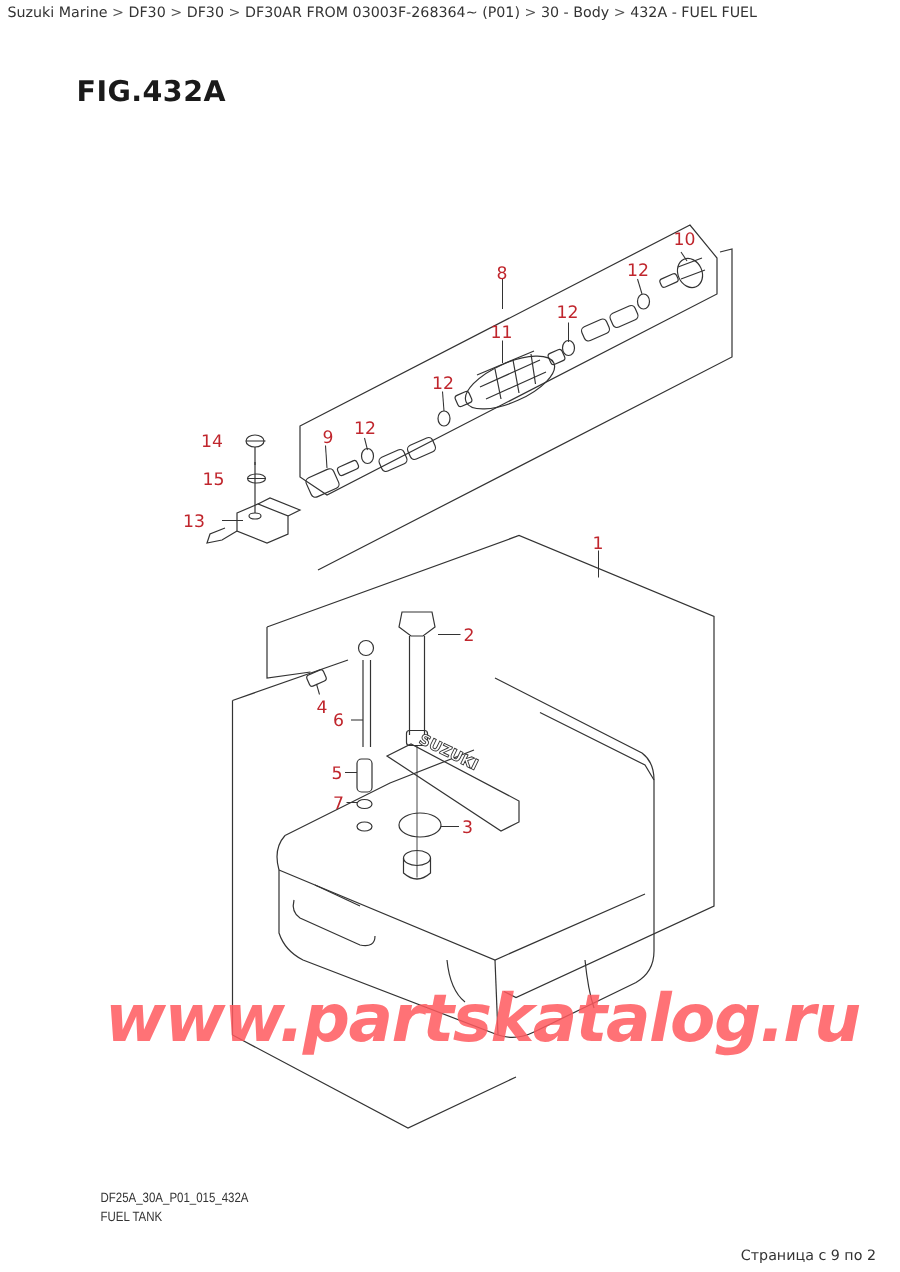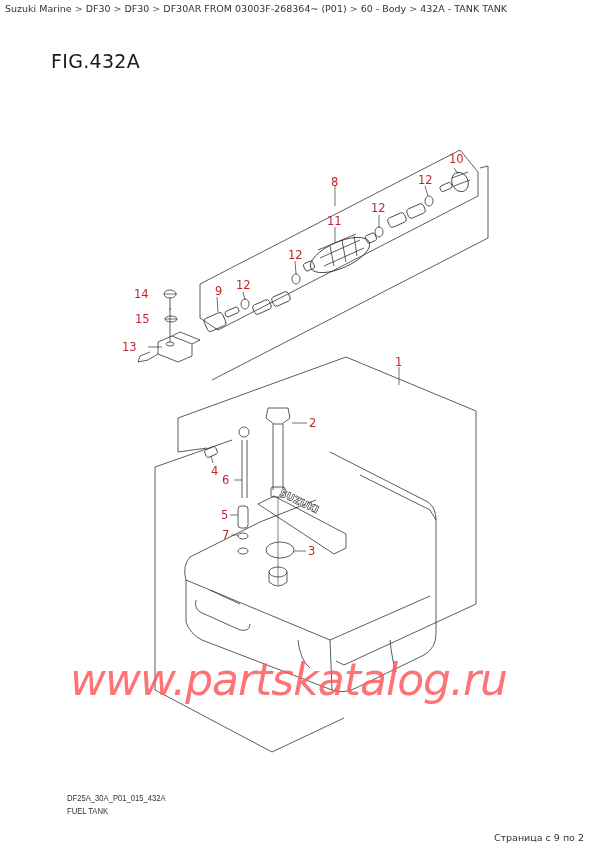--- a/index.html
+++ b/index.html
@@ -1,32 +1,32 @@
 <!DOCTYPE html>
 <html><head>
 <meta charset="utf-8">
 <style>
   html, body { margin: 0; padding: 0; background: #ffffff; }
   body { width: 600px; height: 848px; position: relative; overflow: hidden; font-family: "DejaVu Sans", sans-serif; color: #222; }
   .breadcrumb { position: absolute; left: 5px; top: 3px; font-size: 9.5px; color: #333; white-space: nowrap; }
   .breadcrumb a { color: #333; text-decoration: none; }
   .breadcrumb .sep { color: #555; margin: 0 3px; }
-  .fig-title { position: absolute; left: 51px; top: 50px; font-size: 19px; font-weight: normal; color: #1a1a1a; letter-spacing: 0.3px; }
+  .fig-title { position: absolute; left: 51px; top: 50px; font-size: 19px; font-weight: bold; color: #1a1a1a; letter-spacing: 0.3px; }
   .diagram { position: absolute; left: 0; top: 0; width: 600px; height: 848px; }
   .callout { font-family: "DejaVu Sans", sans-serif; font-size: 11.5px; fill: #c0262d; }
-  .watermark { position: absolute; left: 70px; top: 654px; font-family: "DejaVu Sans", sans-serif; font-size: 44px; font-weight: normal; font-style: italic; color: #ff5a5f; opacity: 0.85; white-space: nowrap; letter-spacing: -1px; }
+  .watermark { position: absolute; left: 70px; top: 654px; font-family: "DejaVu Sans", sans-serif; font-size: 44px; font-weight: bold; font-style: italic; color: #ff5a5f; opacity: 0.85; white-space: nowrap; letter-spacing: -1px; }
   .code-line { position: absolute; left: 67px; top: 793px; font-family: "Liberation Sans", sans-serif; font-size: 9px; color: #333; transform: scaleX(0.85); transform-origin: left; }
   .caption-line { position: absolute; left: 67px; top: 806px; font-family: "Liberation Sans", sans-serif; font-size: 9px; color: #333; transform: scaleX(0.85); transform-origin: left; }
   .page-indicator { position: absolute; right: 16px; top: 832px; font-size: 9.5px; color: #333; }
 </style>
 </head>
 <body>
 
 <div class="breadcrumb">
-  <a href="#">Suzuki Marine</a><span class="sep">&gt;</span><a href="#">DF30</a><span class="sep">&gt;</span><a href="#">DF30</a><span class="sep">&gt;</span><a href="#">DF30AR FROM 03003F-268364~ (P01)</a><span class="sep">&gt;</span><a href="#">60 - Body</a><span class="sep">&gt;</span><span>432A - TANK TANK</span>
+  <a href="#">Suzuki Marine</a><span class="sep">&gt;</span><a href="#">DF30</a><span class="sep">&gt;</span><a href="#">DF30</a><span class="sep">&gt;</span><a href="#">DF30AR FROM 03003F-268364~ (P01)</a><span class="sep">&gt;</span><a href="#">30 - Body</a><span class="sep">&gt;</span><span>432A - FUEL FUEL</span>
 </div>
 
 <div class="fig-title">FIG.432A</div>
 
 <svg class="diagram" viewBox="0 0 600 848" xmlns="http://www.w3.org/2000/svg">
   <g fill="none" stroke="#333" stroke-width="0.8">
 
     <path d="M200 284 L460 150 L478 172 L478 196 L218 330 L200 318 Z"></path>
     <polyline points="480,168 488,166 488,238 212,380"></polyline>
 

